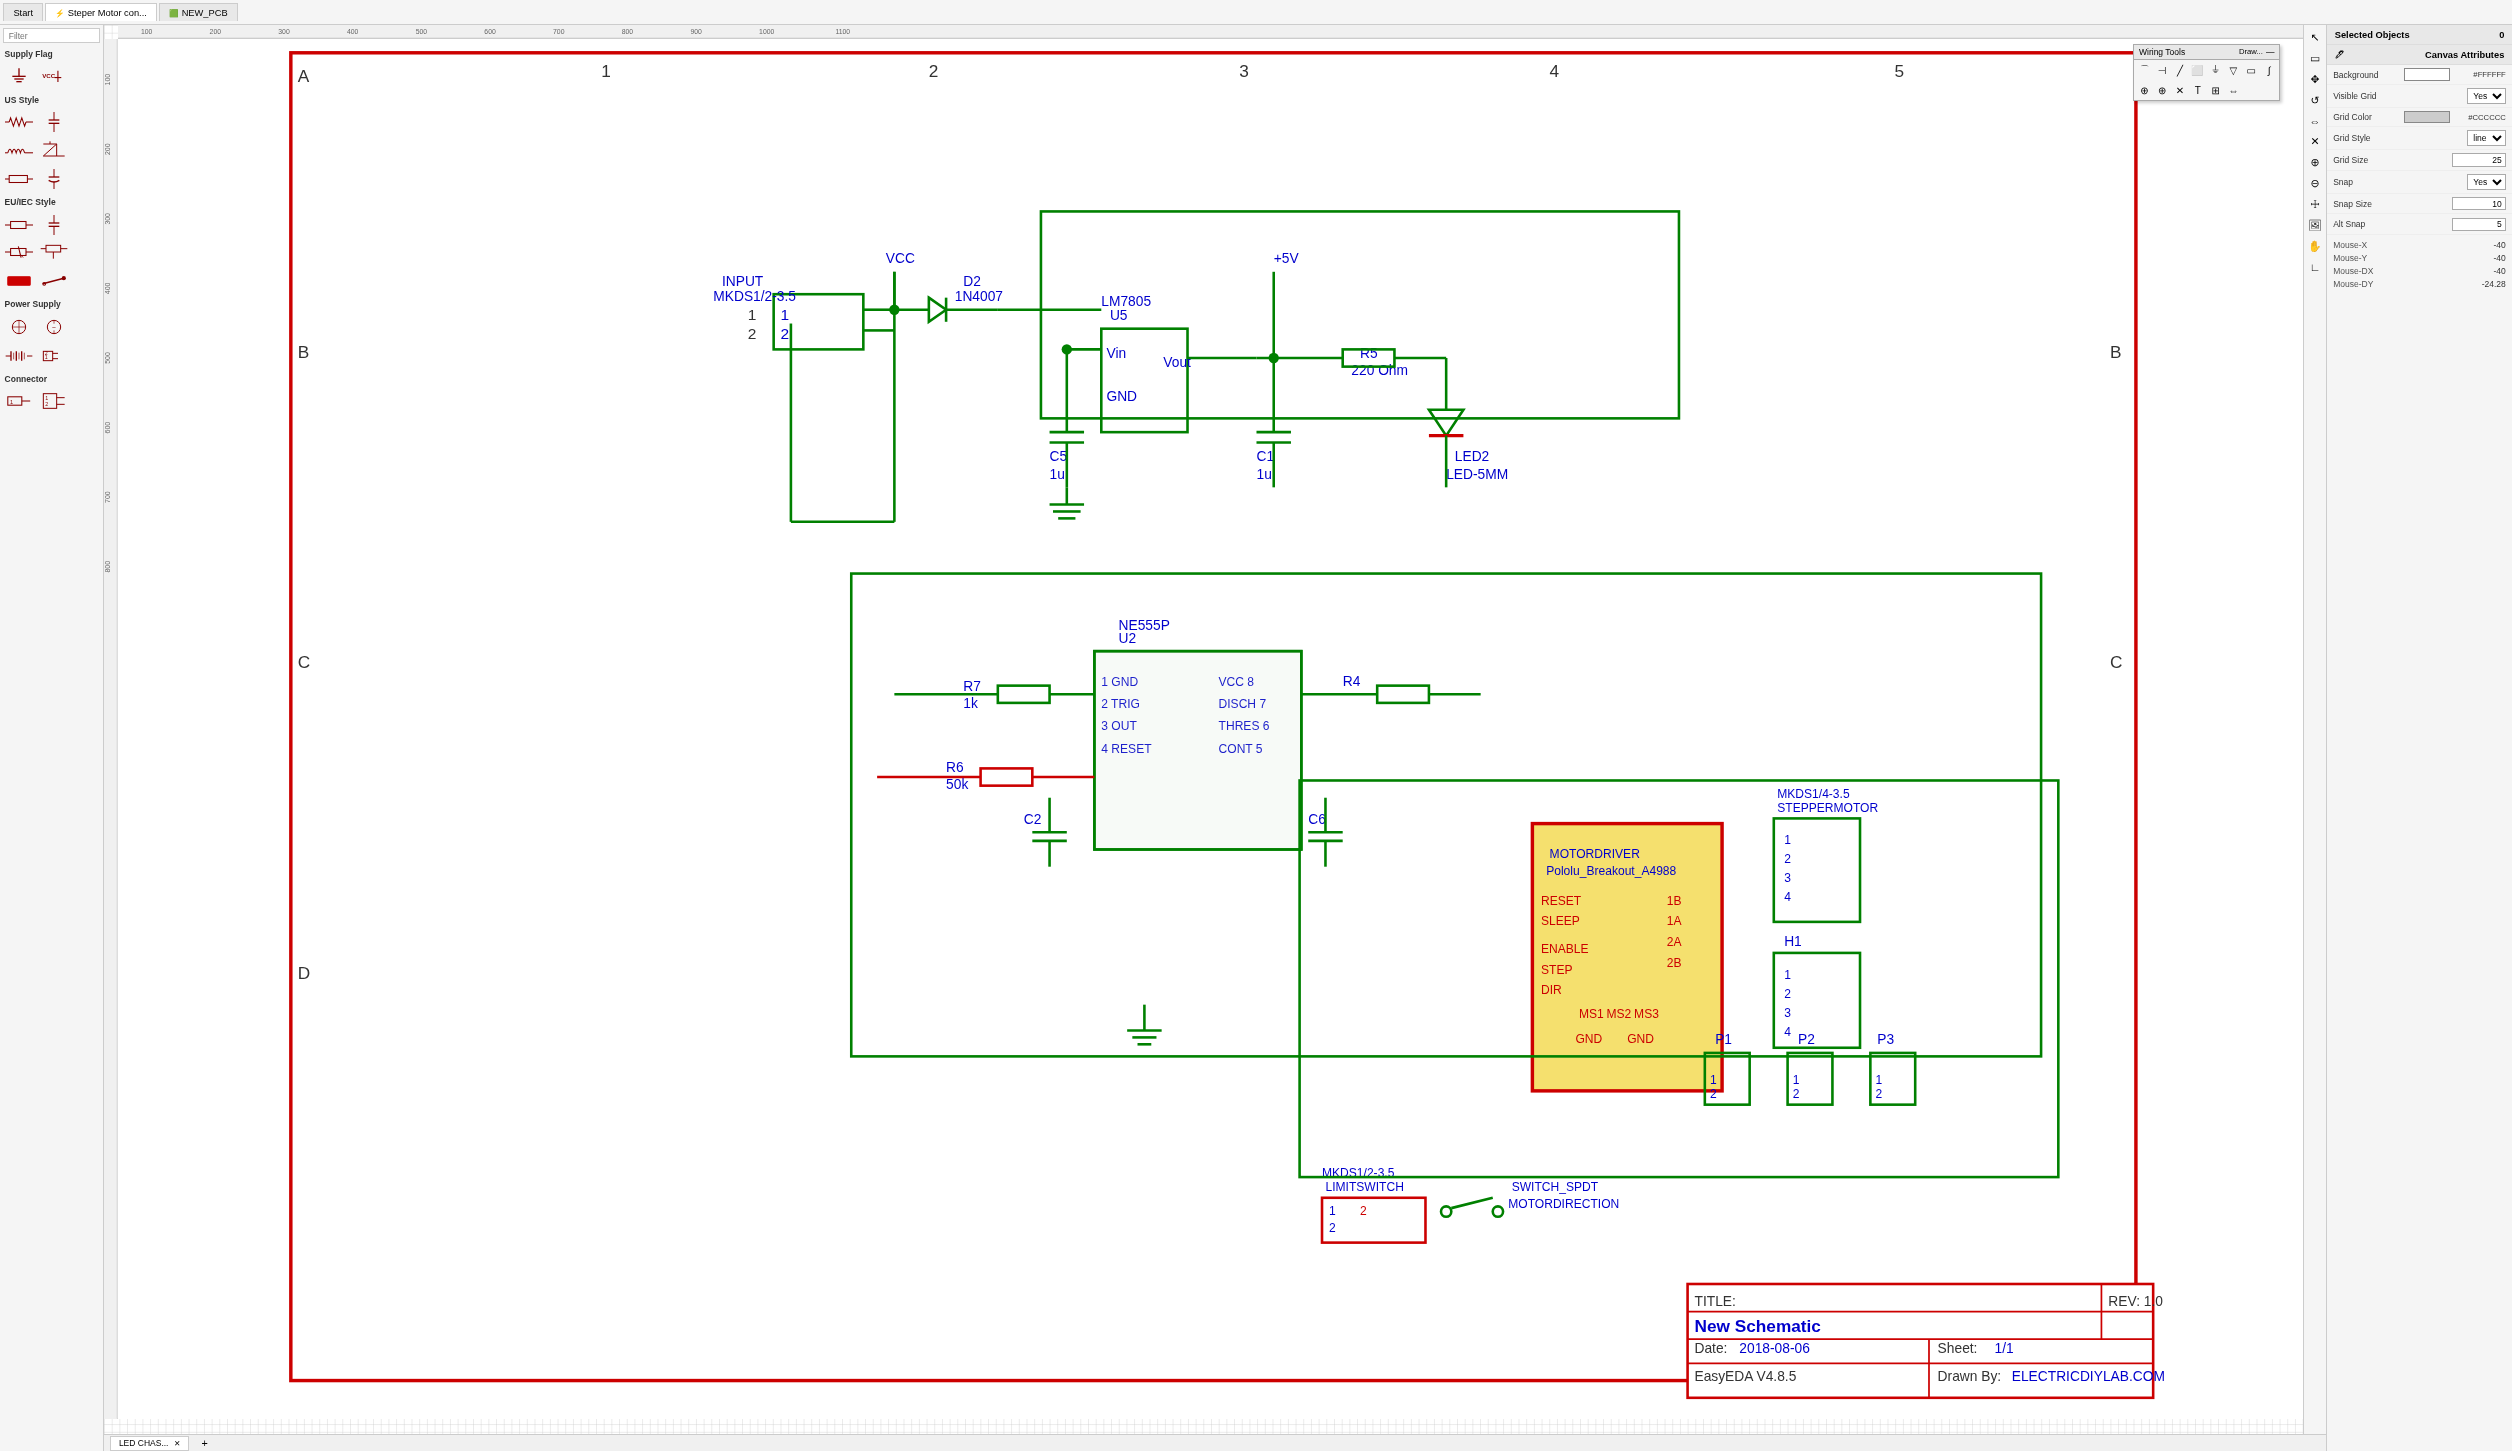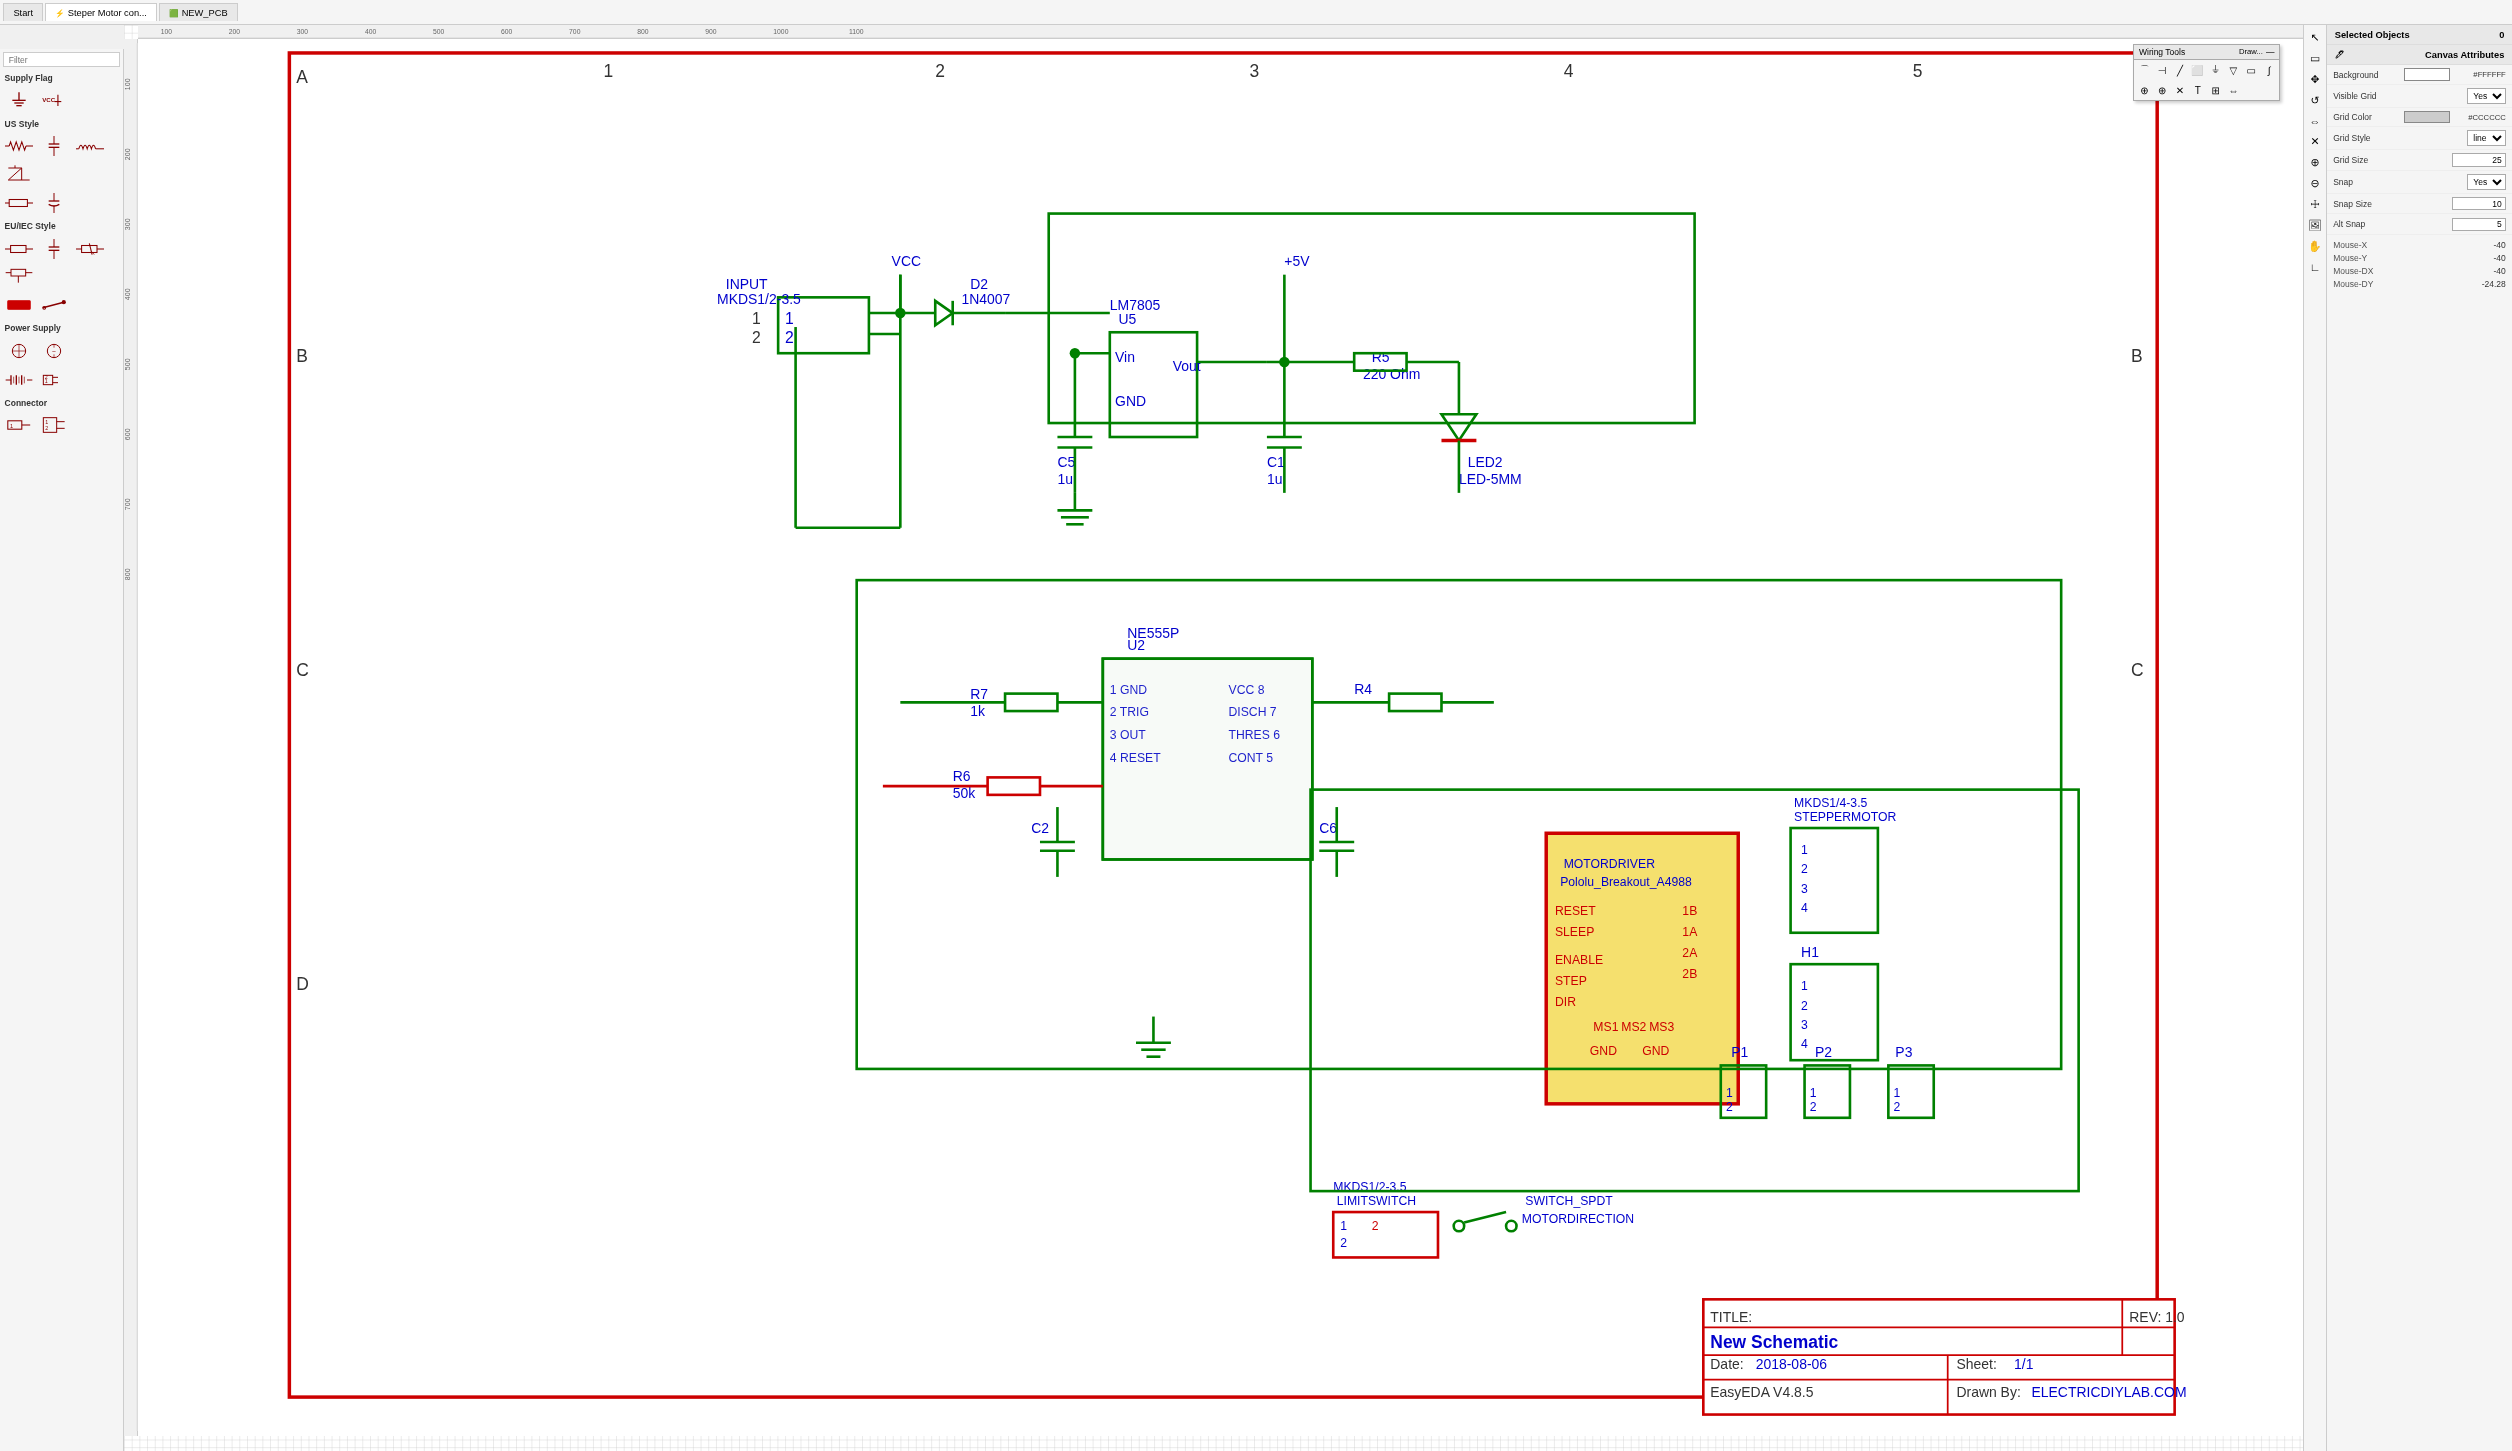--- a/index.html
+++ b/index.html
@@ -8,21 +8,21 @@
     
     .top-bar { display: flex; align-items: center; background: #f5f5f5; border-bottom: 0.8px solid #ccc; height: 25px; padding: 0 3.1px; gap: 1.5px; }
     .tab { padding: 3.1px 9.3px; background: #e8e8e8; border: 0.8px solid #ccc; border-bottom: none; cursor: pointer; font-size: 9.3px; display: flex; align-items: flex-end; gap: 3.1px; }
     .tab.active { background: #fff; font-weight: 500; }
     .tab-icon { font-size: 7.7px; }
 
     
     .main-layout { display: flex; flex: 1; overflow: hidden; }
 
     
-    .left-sidebar { width: 124px; background: #f5f5f5; border-right: 0.8px solid #ccc; display: flex; flex-direction: column; overflow-y: auto; margin-top: 24px; }
+    .left-sidebar { width: 104px; background: #f5f5f5; border-right: 0.8px solid #ccc; display: flex; flex-direction: column; overflow-y: auto; }
     .filter-bar { padding: 3.1px; }
     .filter-input { width: 100%; padding: 1.5px 4.6px; border: 0.8px solid #ccc; font-size: 8.5px; background: #fff; }
     .sidebar-section-title { padding: 3.1px 4.6px; font-size: 8.5px; font-weight: bold; color: #333; }
     .sidebar-items { display: flex; flex-wrap: wrap; padding: 3.1px; gap: 4.6px; justify-content: flex-start; }
     .sidebar-item { display: flex; align-items: center; justify-content: center; width: 31px; height: 23px; cursor: pointer; }
     .sidebar-item svg { width: 28px; height: 20px; }
 
     
     .center-area { flex: 1; display: flex; flex-direction: column; overflow: hidden; position: relative; }
 
@@ -583,20 +583,27 @@
         <div class="rt-btn" title="Zoom In">⊕</div>
         <div class="rt-btn" title="Zoom Out">⊖</div>
         <div class="rt-btn" title="Pan">☩</div>
         <div class="rt-btn" title="Image">🖼</div>
         <div class="rt-btn" title="Hand">✋</div>
         <div class="rt-btn" title="Measure">∟</div>
       </div>
 
     </div>
 
+    <div class="bottom-bar">
+      <div class="bottom-tab active">
+        <span>LED CHAS...</span>
+        <span style="margin-left:3.1px;font-size:7.7px;">✕</span>
+      </div>
+      <div class="rt-btn" style="font-size:10.8px;">+</div>
+    </div>
   </div>
 
   <div class="right-panel">
 
     <div class="panel-section">
       <div class="panel-header">
         <span>Selected Objects</span>
         <span>0</span>
       </div>
     </div>

